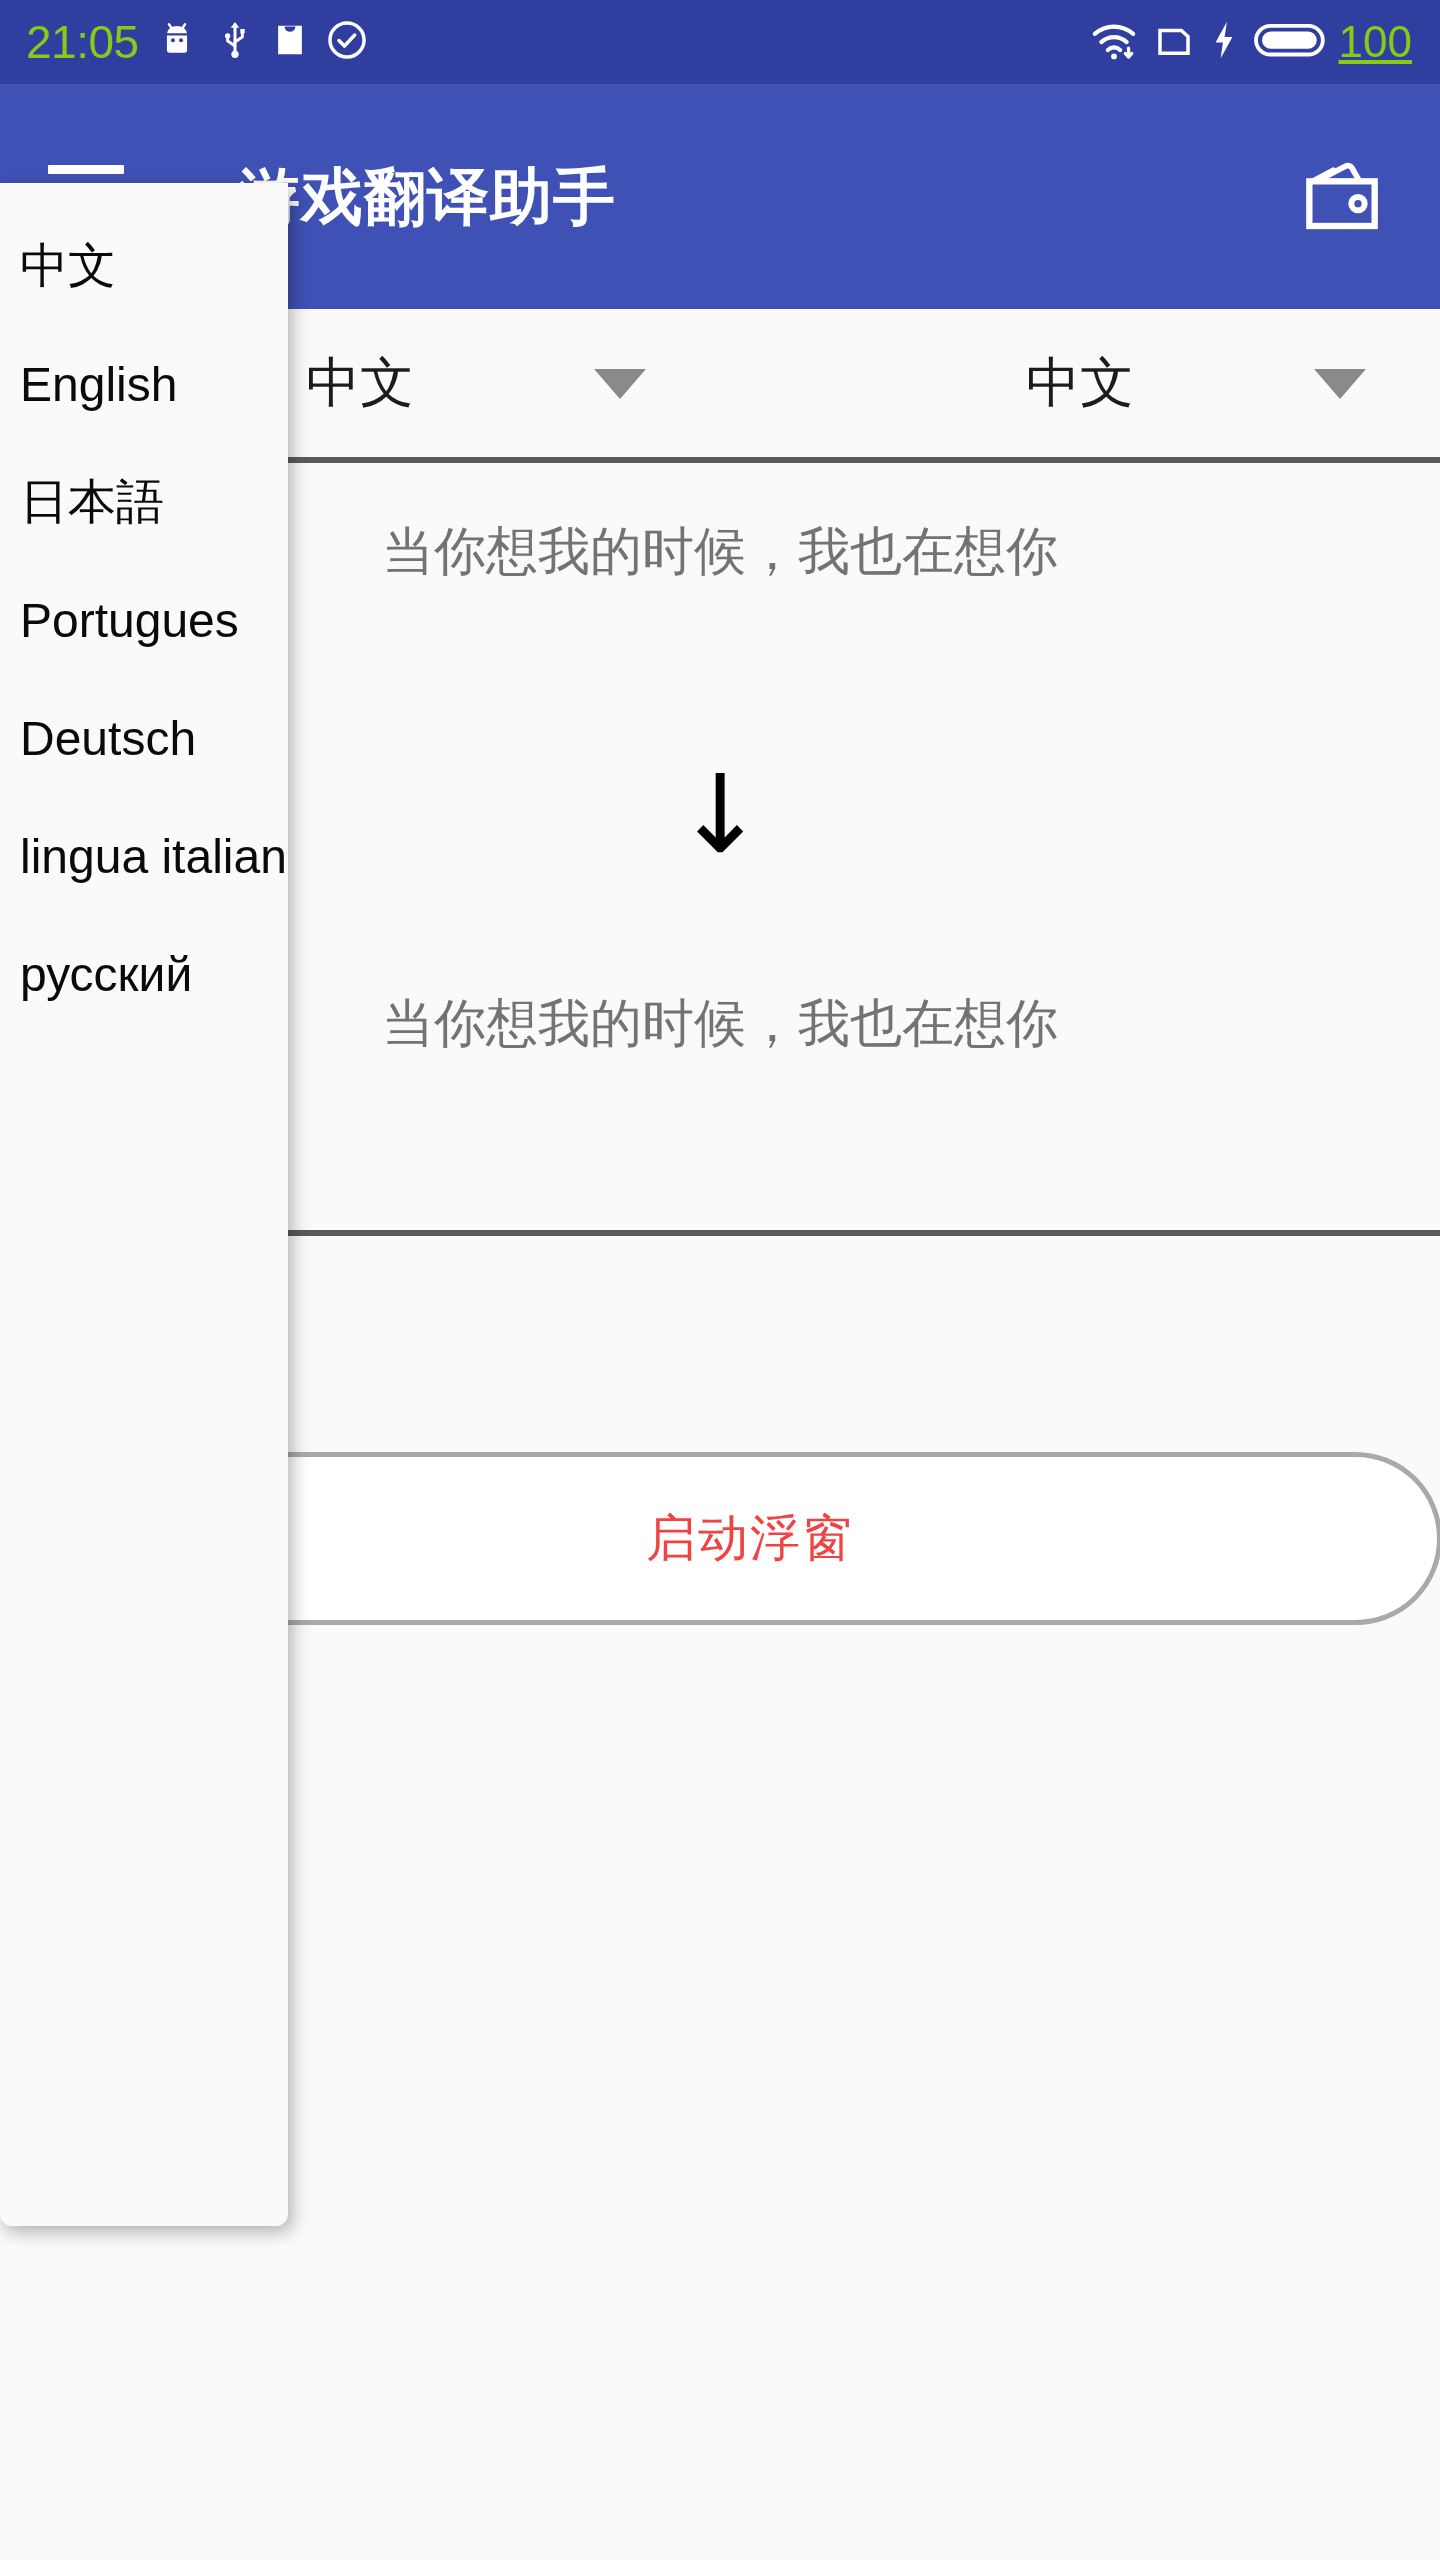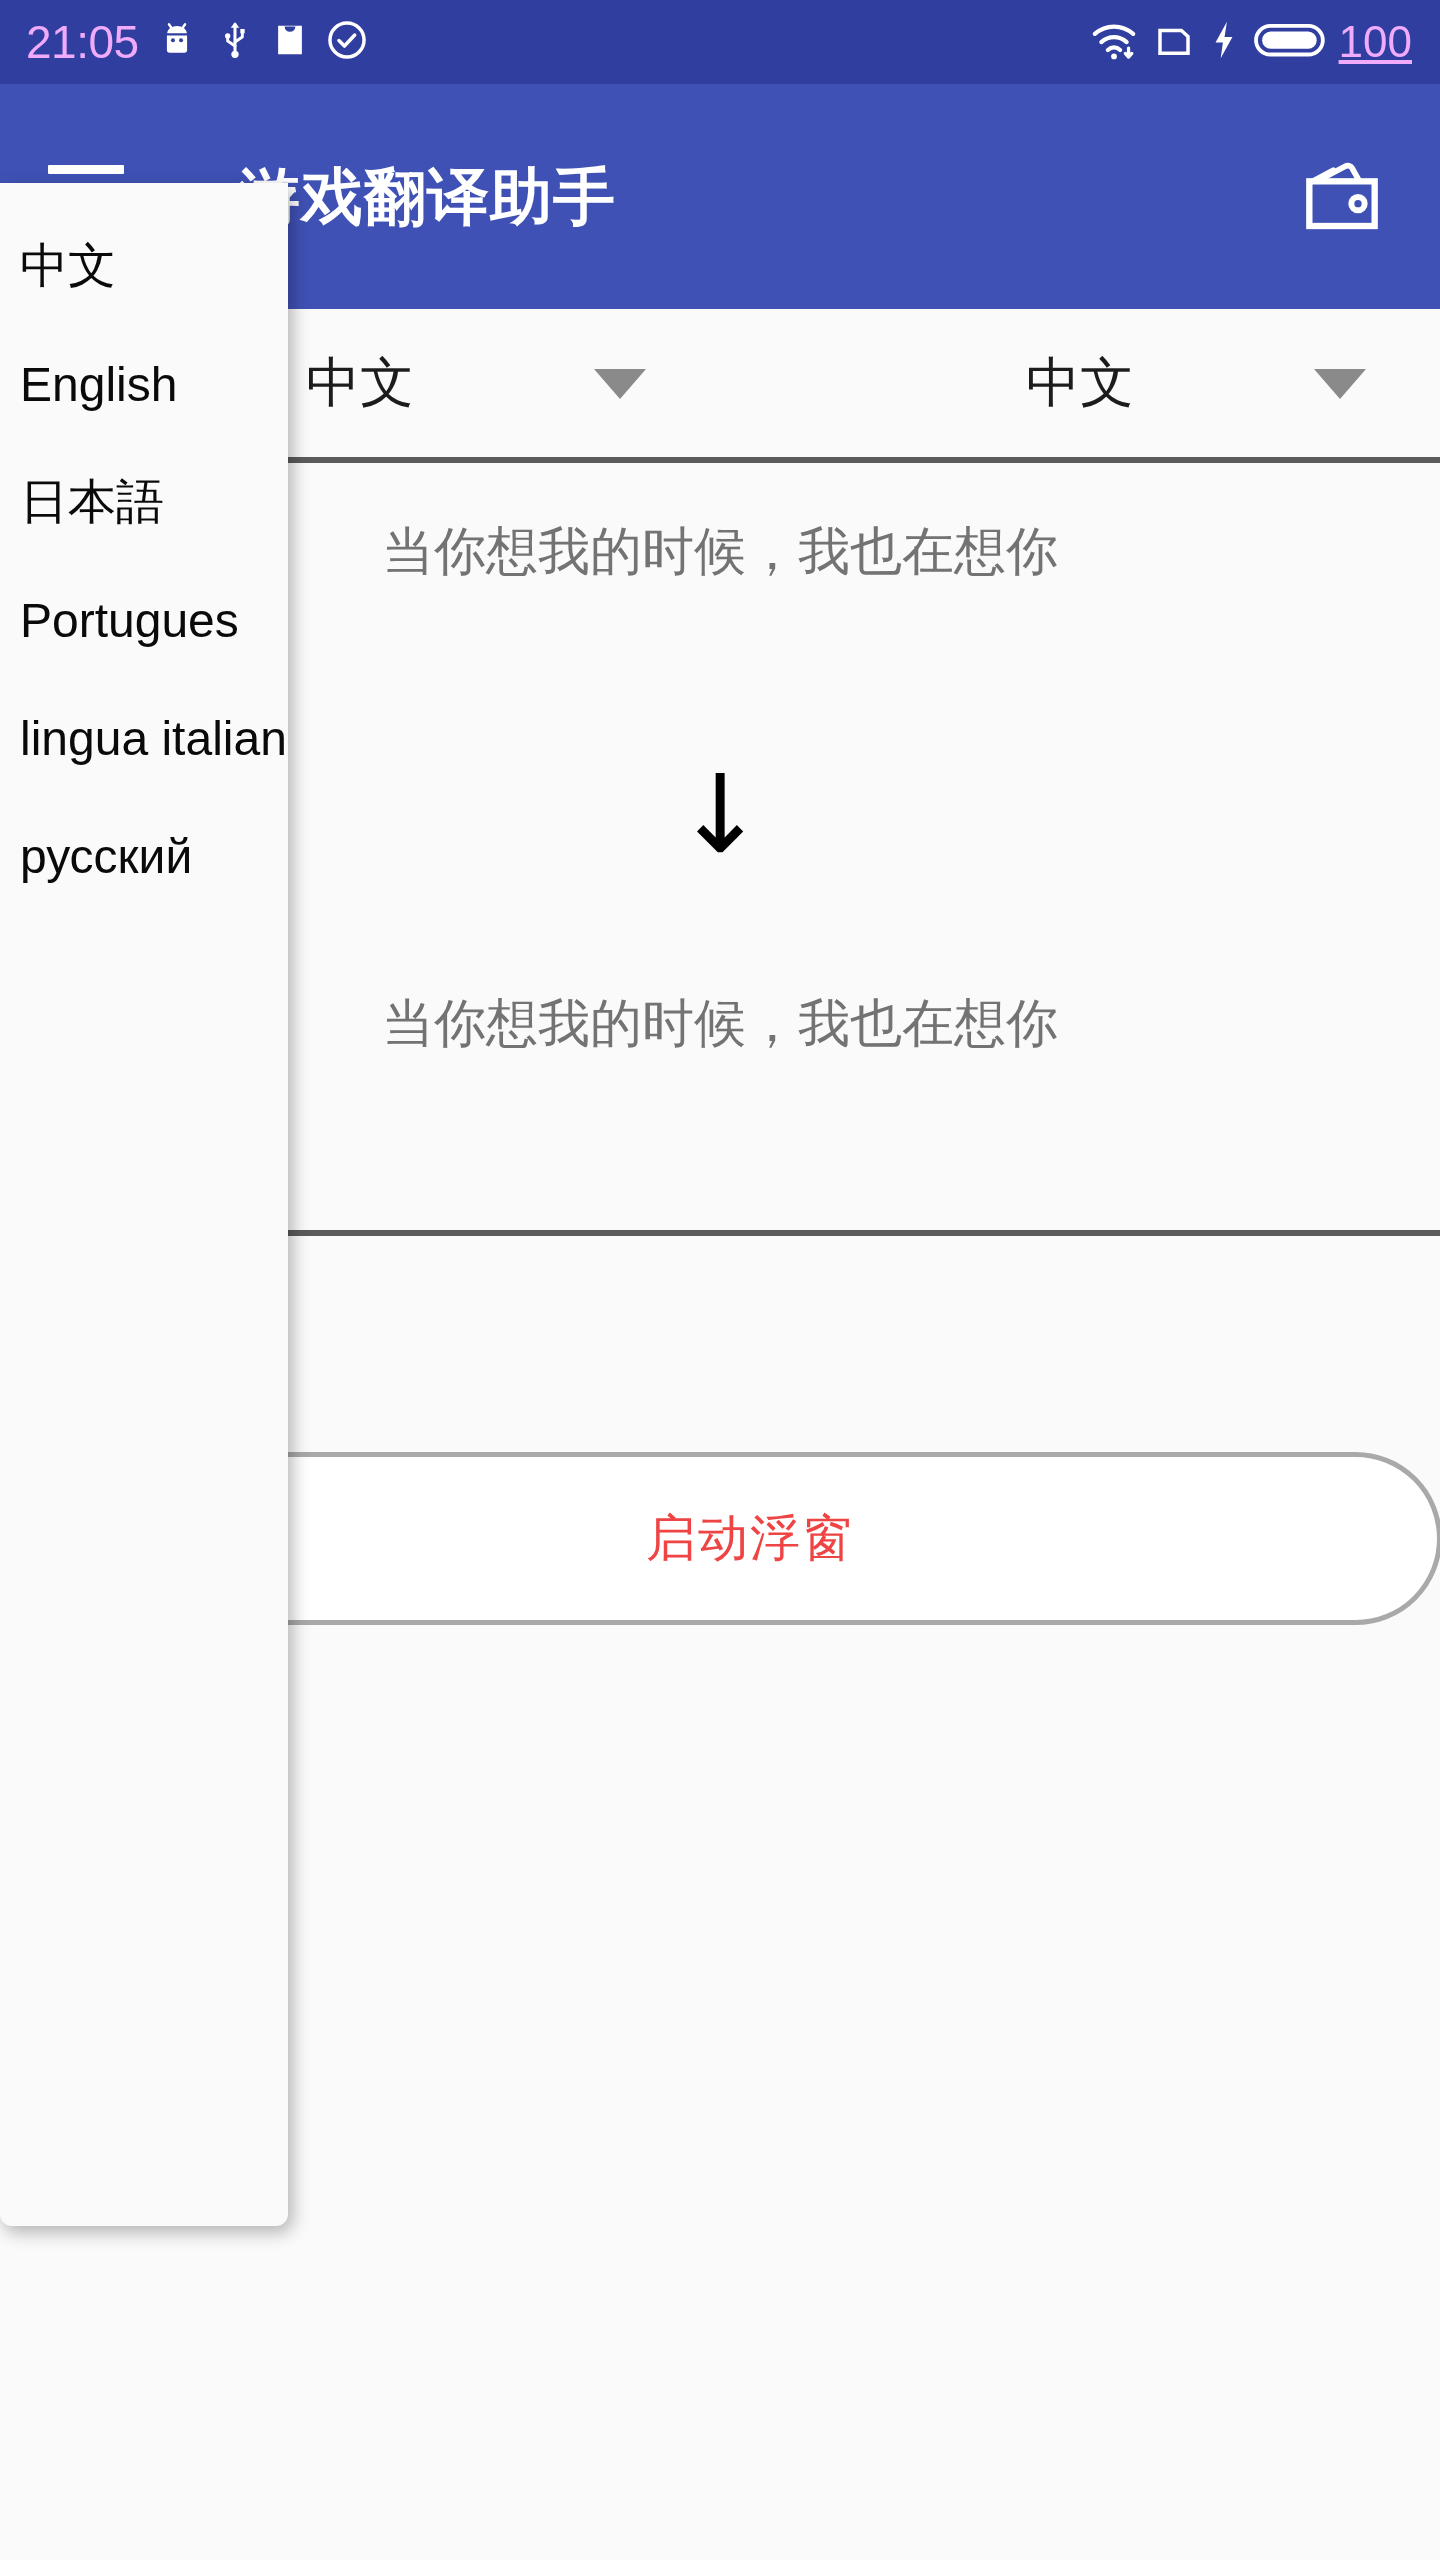--- a/index.html
+++ b/index.html
@@ -21,21 +21,21 @@
   #status-bar {
     position: absolute;
     top: 0; left: 0;
     width: 1440px;
     height: 84px;
     background: #303f9f;
     display: flex;
     align-items: center;
     justify-content: space-between;
     padding: 0 28px 0 26px;
-    color: #f0abfc;
+    color: #84cc16;
   }
   .status-left, .status-right {
     display: flex;
     align-items: center;
   }
   .status-left { gap: 16px; }
   .status-right { gap: 14px; }
   #status-time {
     font-size: 46px;
     font-weight: 400;
@@ -356,18 +356,19 @@
     </div>
 
   </div>
 
   <div id="lang-dropdown">
     <div id="dropdown-list">
         <div class="dropdown-item">中文</div>
         <div class="dropdown-item">English</div>
         <div class="dropdown-item">日本語</div>
         <div class="dropdown-item">Portugues</div>
+        <div class="dropdown-item">Deutsch</div>
         <div class="dropdown-item">lingua italiana</div>
         <div class="dropdown-item">русский</div>
       </div>
   </div>
 
 </div>
 
 </body></html>

